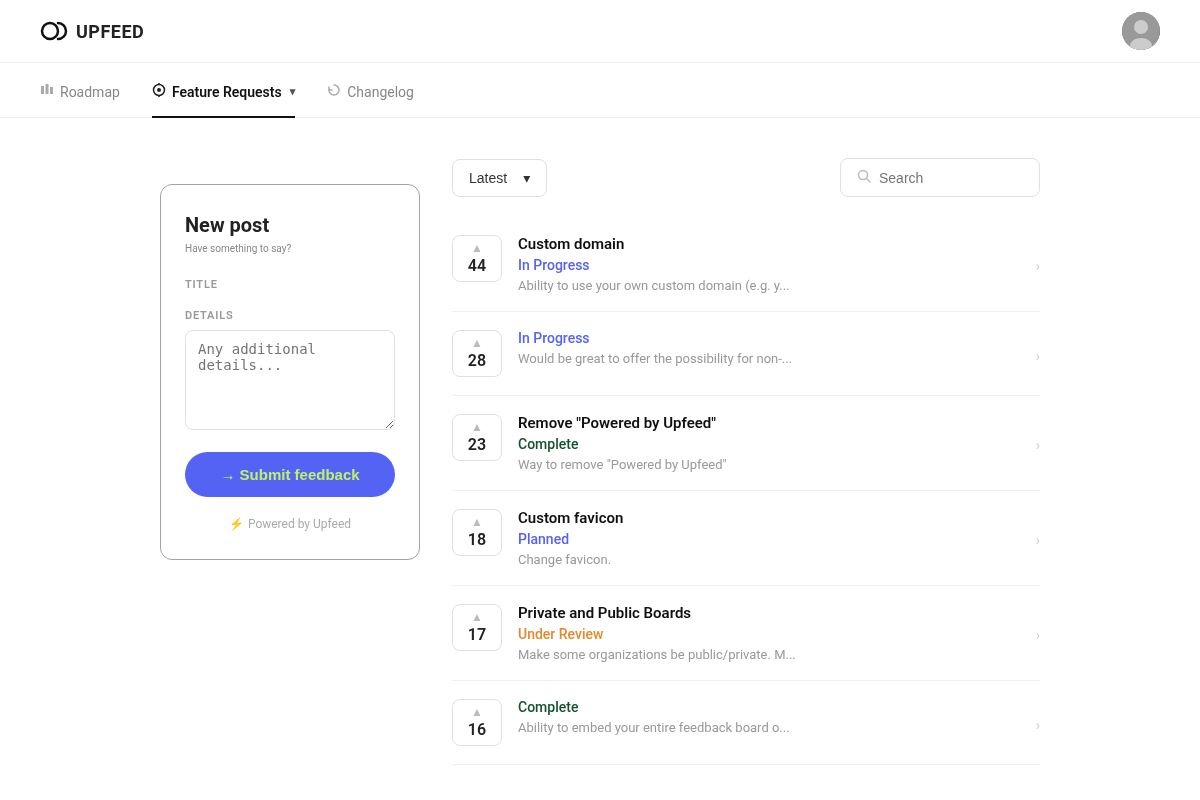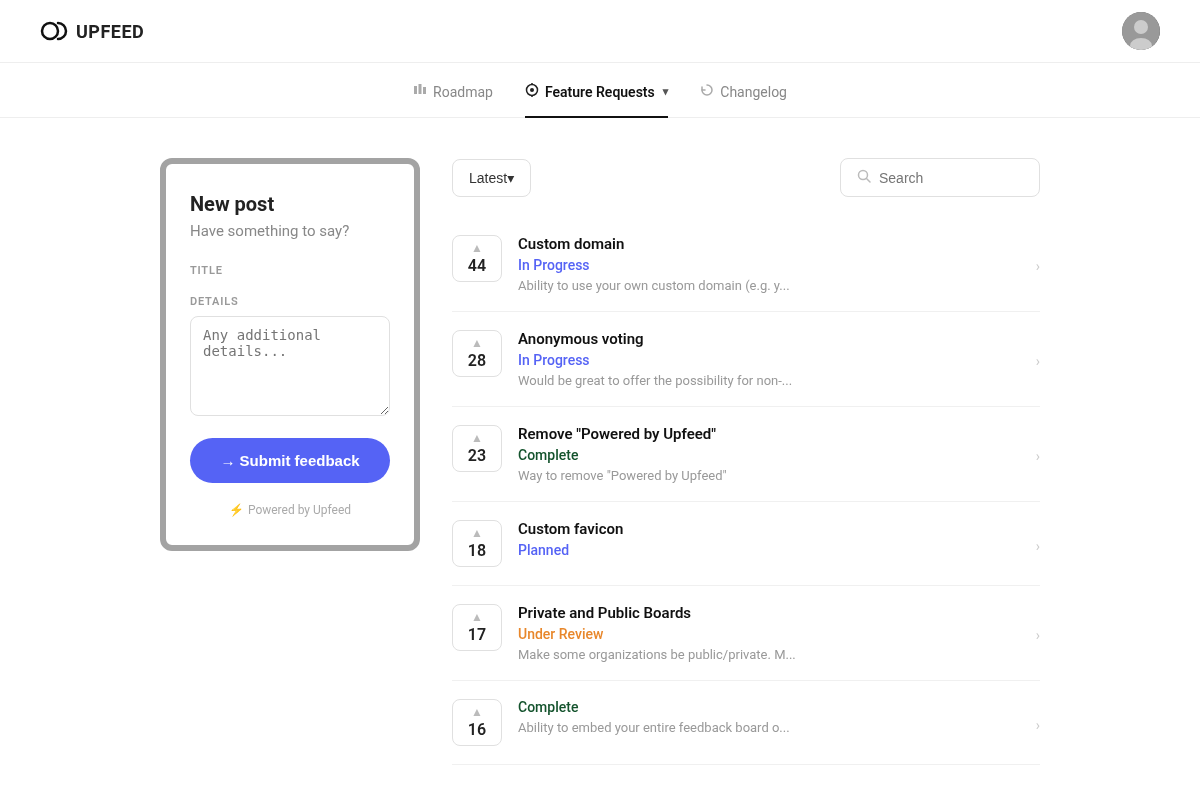--- a/index.html
+++ b/index.html
@@ -51,21 +51,20 @@
     }
 
     
     .nav {
       display: flex;
       align-items: center;
       gap: 32px;
       padding: 0 40px;
       border-bottom: 1px solid #eee;
       margin-top: 4px;
-      justify-content: center;
     }
     .nav-item {
       display: flex;
       align-items: center;
       gap: 6px;
       padding: 16px 0;
       font-size: 14px;
       color: #888;
       cursor: pointer;
       border-bottom: 2px solid transparent;
@@ -92,32 +91,33 @@
       padding: 40px 160px;
       max-width: 1200px;
       margin: 0 auto;
     }
 
     
     .new-post-panel {
       width: 260px;
       min-width: 260px;
       background: #fff;
-      border: 6px solid #a3a3a3;
+      border: 1px solid #a3a3a3;
       border-radius: 12px;
       padding: 28px 24px;
       height: fit-content;
+      margin-top: 26px;
     }
     .new-post-title {
       font-size: 20px;
       font-weight: 700;
       margin-bottom: 6px;
     }
     .new-post-subtitle {
-      font-size: 15px;
+      font-size: 10px;
       color: #888;
       margin-bottom: 24px;
     }
     .form-label {
       font-size: 11px;
       font-weight: 600;
       letter-spacing: 0.8px;
       color: #999;
       margin-bottom: 8px;
       display: block;
@@ -144,21 +144,21 @@
       font-size: 14px;
       color: #aaa;
       outline: none;
       background: #fff;
       resize: vertical;
       min-height: 100px;
     }
     .submit-btn {
       width: 100%;
       background: #5563f5;
-      color: #ffffff;
+      color: #bef264;
       border: none;
       border-radius: 50px;
       padding: 14px 20px;
       font-size: 15px;
       font-weight: 600;
       cursor: pointer;
       display: flex;
       align-items: center;
       justify-content: center;
       gap: 8px;
@@ -184,21 +184,21 @@
     }
     .feed-controls {
       display: flex;
       align-items: center;
       justify-content: space-between;
       margin-bottom: 20px;
     }
     .sort-btn {
       display: flex;
       align-items: center;
-      gap: 0;
+      gap: 16px;
       border: 1px solid #e0e0e0;
       border-radius: 8px;
       padding: 10px 16px;
       font-size: 14px;
       font-weight: 500;
       cursor: pointer;
       background: #fff;
       color: #333;
     }
     .search-box {
@@ -397,21 +397,20 @@
       <div class="feed-item-desc">Ability to use your own custom domain (e.g. y...</div>
     </div>
     <div class="feed-chevron">›</div>
   </div>
         <div class="feed-item">
     <div class="vote-box">
       <span class="vote-arrow">▲</span>
       <span class="vote-count">28</span>
     </div>
     <div class="feed-content">
-      <div class="feed-item-title">Anonymous voting</div>
       <div class="feed-item-status status-in-progress">In Progress</div>
       <div class="feed-item-desc">Would be great to offer the possibility for non-...</div>
     </div>
     <div class="feed-chevron">›</div>
   </div>
         <div class="feed-item">
     <div class="vote-box">
       <span class="vote-arrow">▲</span>
       <span class="vote-count">23</span>
     </div>
@@ -423,20 +422,21 @@
     <div class="feed-chevron">›</div>
   </div>
         <div class="feed-item">
     <div class="vote-box">
       <span class="vote-arrow">▲</span>
       <span class="vote-count">18</span>
     </div>
     <div class="feed-content">
       <div class="feed-item-title">Custom favicon</div>
       <div class="feed-item-status status-planned">Planned</div>
+      <div class="feed-item-desc">Change favicon.</div>
     </div>
     <div class="feed-chevron">›</div>
   </div>
         <div class="feed-item">
     <div class="vote-box">
       <span class="vote-arrow">▲</span>
       <span class="vote-count">17</span>
     </div>
     <div class="feed-content">
       <div class="feed-item-title">Private and Public Boards</div>

